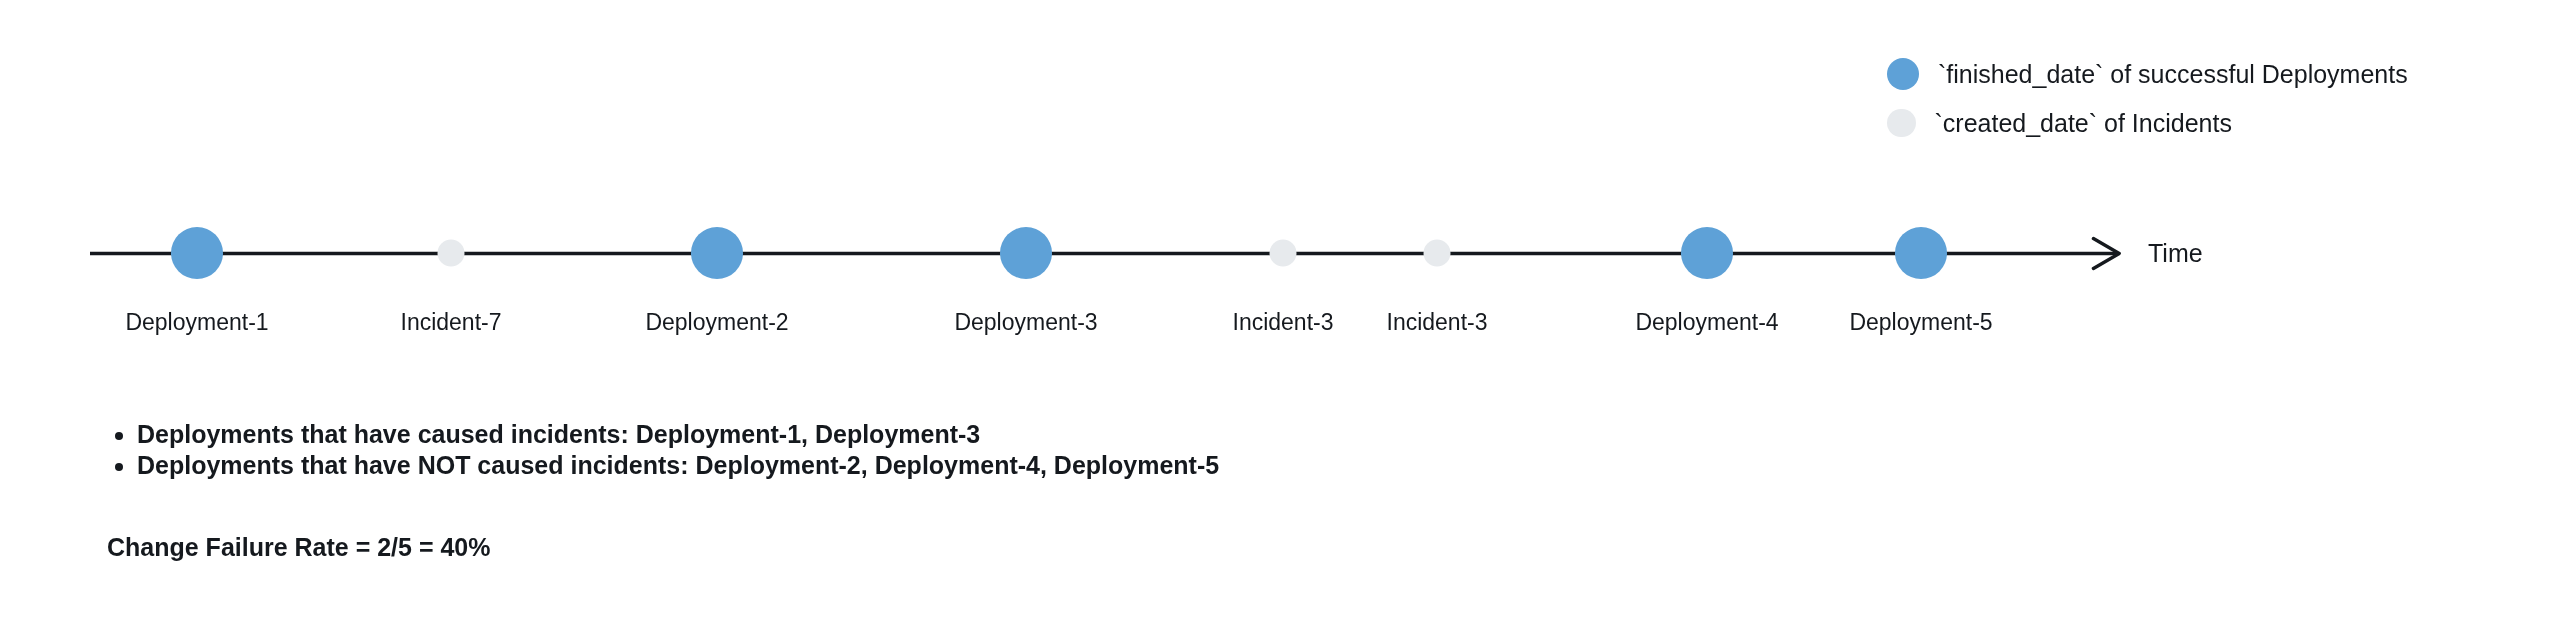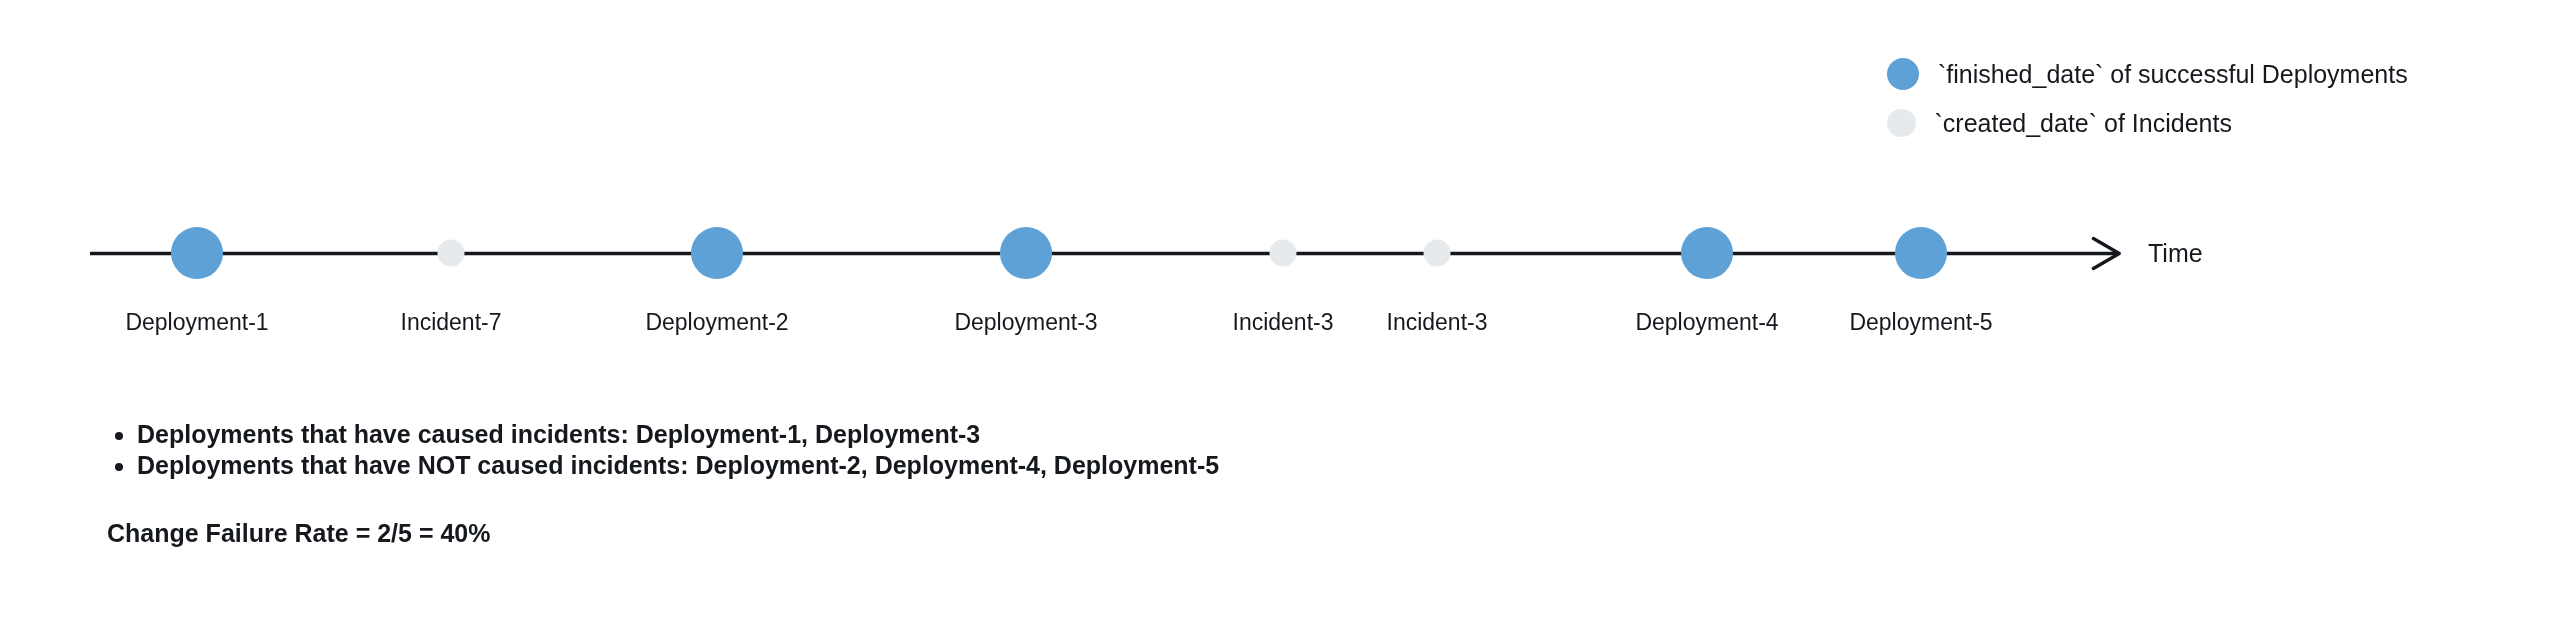--- a/index.html
+++ b/index.html
@@ -28,21 +28,21 @@
   .event{position:absolute;top:253px;width:0;height:0;}
   .dot{position:absolute;left:0;top:0;transform:translate(-50%,-50%);border-radius:50%;}
   .event.deployment .dot{width:52px;height:52px;background:var(--deployment);}
   .event.incident .dot{width:27px;height:27px;background:var(--incident);}
   .event-label{position:absolute;left:0;top:54px;transform:translateX(-50%);white-space:nowrap;font-size:23px;line-height:30px;}
 
   
   .notes{position:absolute;left:107px;top:419px;font-size:25px;}
   .notes ul{list-style:disc;padding-left:30px;font-weight:bold;}
   .notes li{line-height:31px;}
-  .conclusion{position:absolute;left:107px;top:518px;font-size:25px;line-height:31px;font-weight:bold;white-space:nowrap;}
+  .conclusion{position:absolute;left:107px;top:532px;font-size:25px;line-height:31px;font-weight:bold;white-space:nowrap;}
 </style>
 </head>
 <body>
 
 <div class="canvas">
 
   <div class="legend">
     <div class="legend-item">
       <span class="legend-dot deployment"></span>
       <span class="legend-text">`finished_date` of successful Deployments</span>

